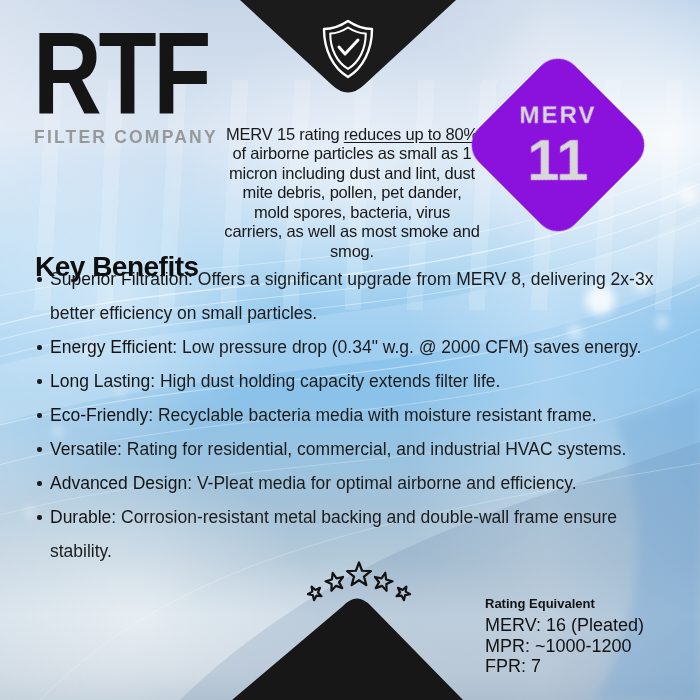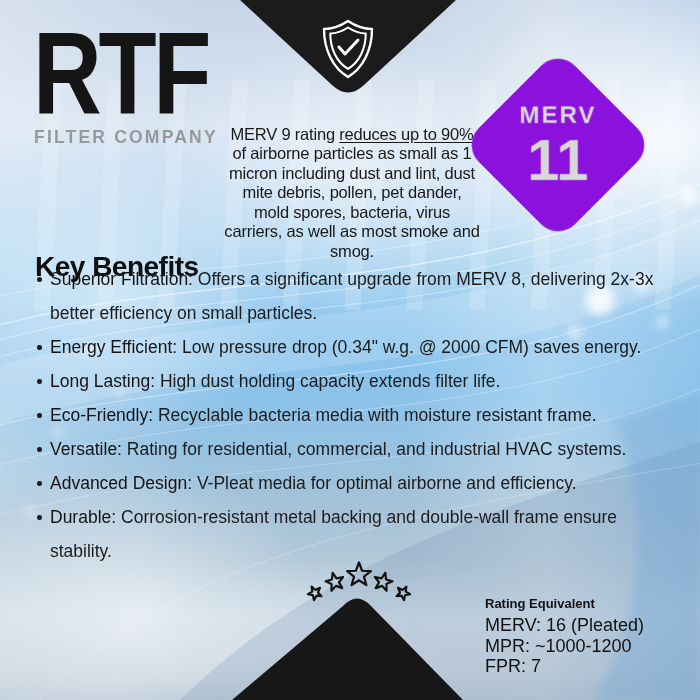--- a/index.html
+++ b/index.html
@@ -128,21 +128,21 @@
   <svg class="banner-svg" width="216" height="104" viewBox="0 0 216 104">
     <path d="M0 0 H216 L124 85 Q108 100 92 85 Z" fill="#1b1b1b" style="fill: rgb(27, 27, 27);"></path>
     <g transform="translate(108,46)" fill="none" stroke="#ffffff" stroke-linejoin="round" stroke-linecap="round">
       <path d="M0 -25 C6 -21 16 -17 24 -17 C24 4 15 22 0 31 C-15 22 -24 4 -24 -17 C-16 -17 -6 -21 0 -25 Z" stroke-width="2.4"></path>
       <path d="M0 -25 C6 -21 16 -17 24 -17 C24 4 15 22 0 31 C-15 22 -24 4 -24 -17 C-16 -17 -6 -21 0 -25 Z" stroke-width="2.8" transform="scale(0.74)"></path>
       <path d="M-9 1 L-3 8 L10 -6" stroke-width="3"></path>
     </g>
   </svg>
 
   <p class="intro">
-    <span>MERV 9 rating </span><u>reduces up to 90%</u><span> of airborne particles as small as 1 micron including dust and lint, dust mite debris, pollen, pet dander, mold spores, bacteria, virus carriers, as well as most smoke and smog.</span>
+    <span>MERV 15 rating </span><u>reduces up to 80%</u><span> of airborne particles as small as 1 micron including dust and lint, dust mite debris, pollen, pet dander, mold spores, bacteria, virus carriers, as well as most smoke and smog.</span>
   </p>
 
   <div class="diamond" style="background: rgb(139, 17, 221);">
     <div class="diamond-inner">
       <div class="diamond-label">MERV</div>
       <div class="diamond-value">11</div>
     </div>
   </div>
 
   <h2 class="benefits-heading">Key Benefits</h2>

